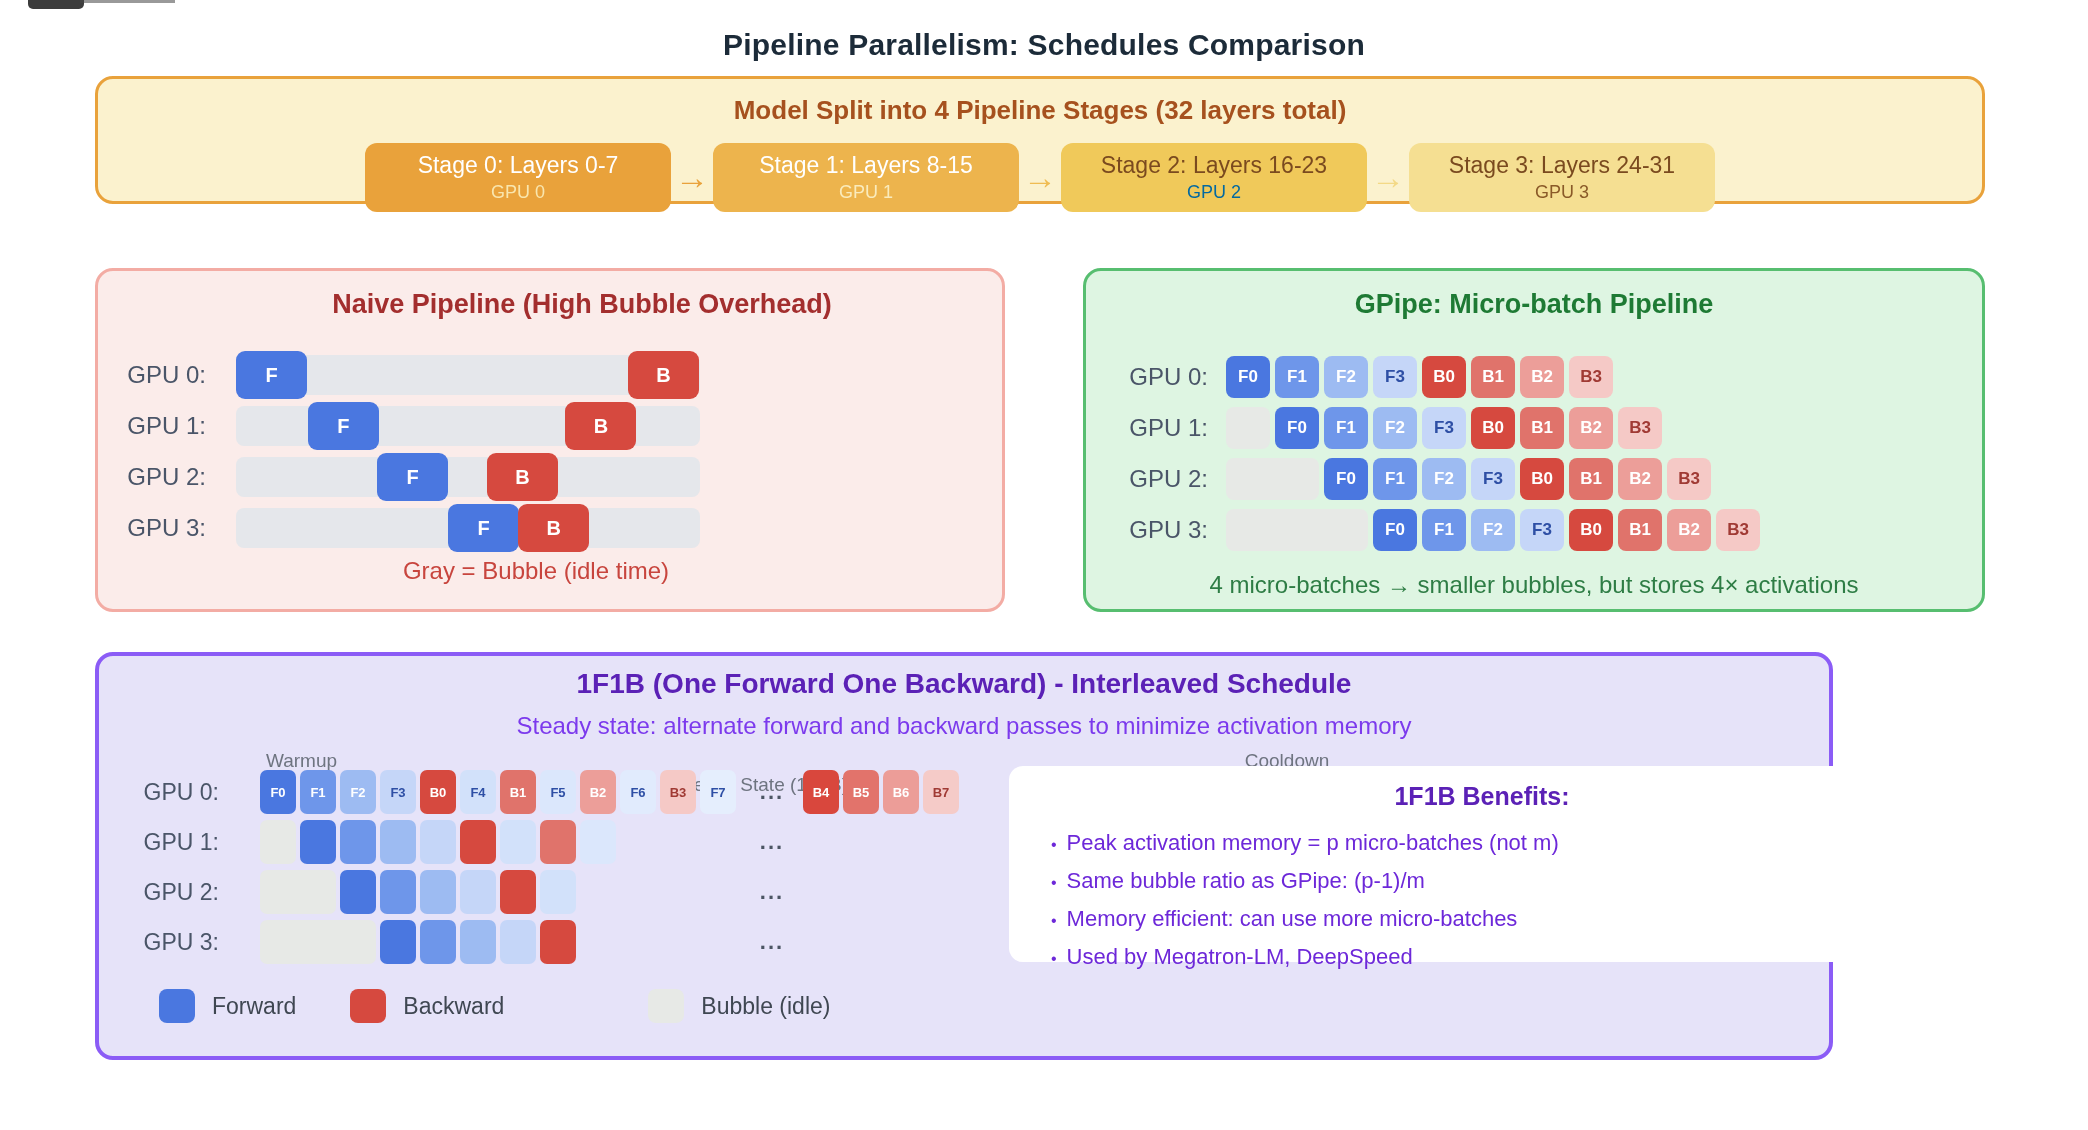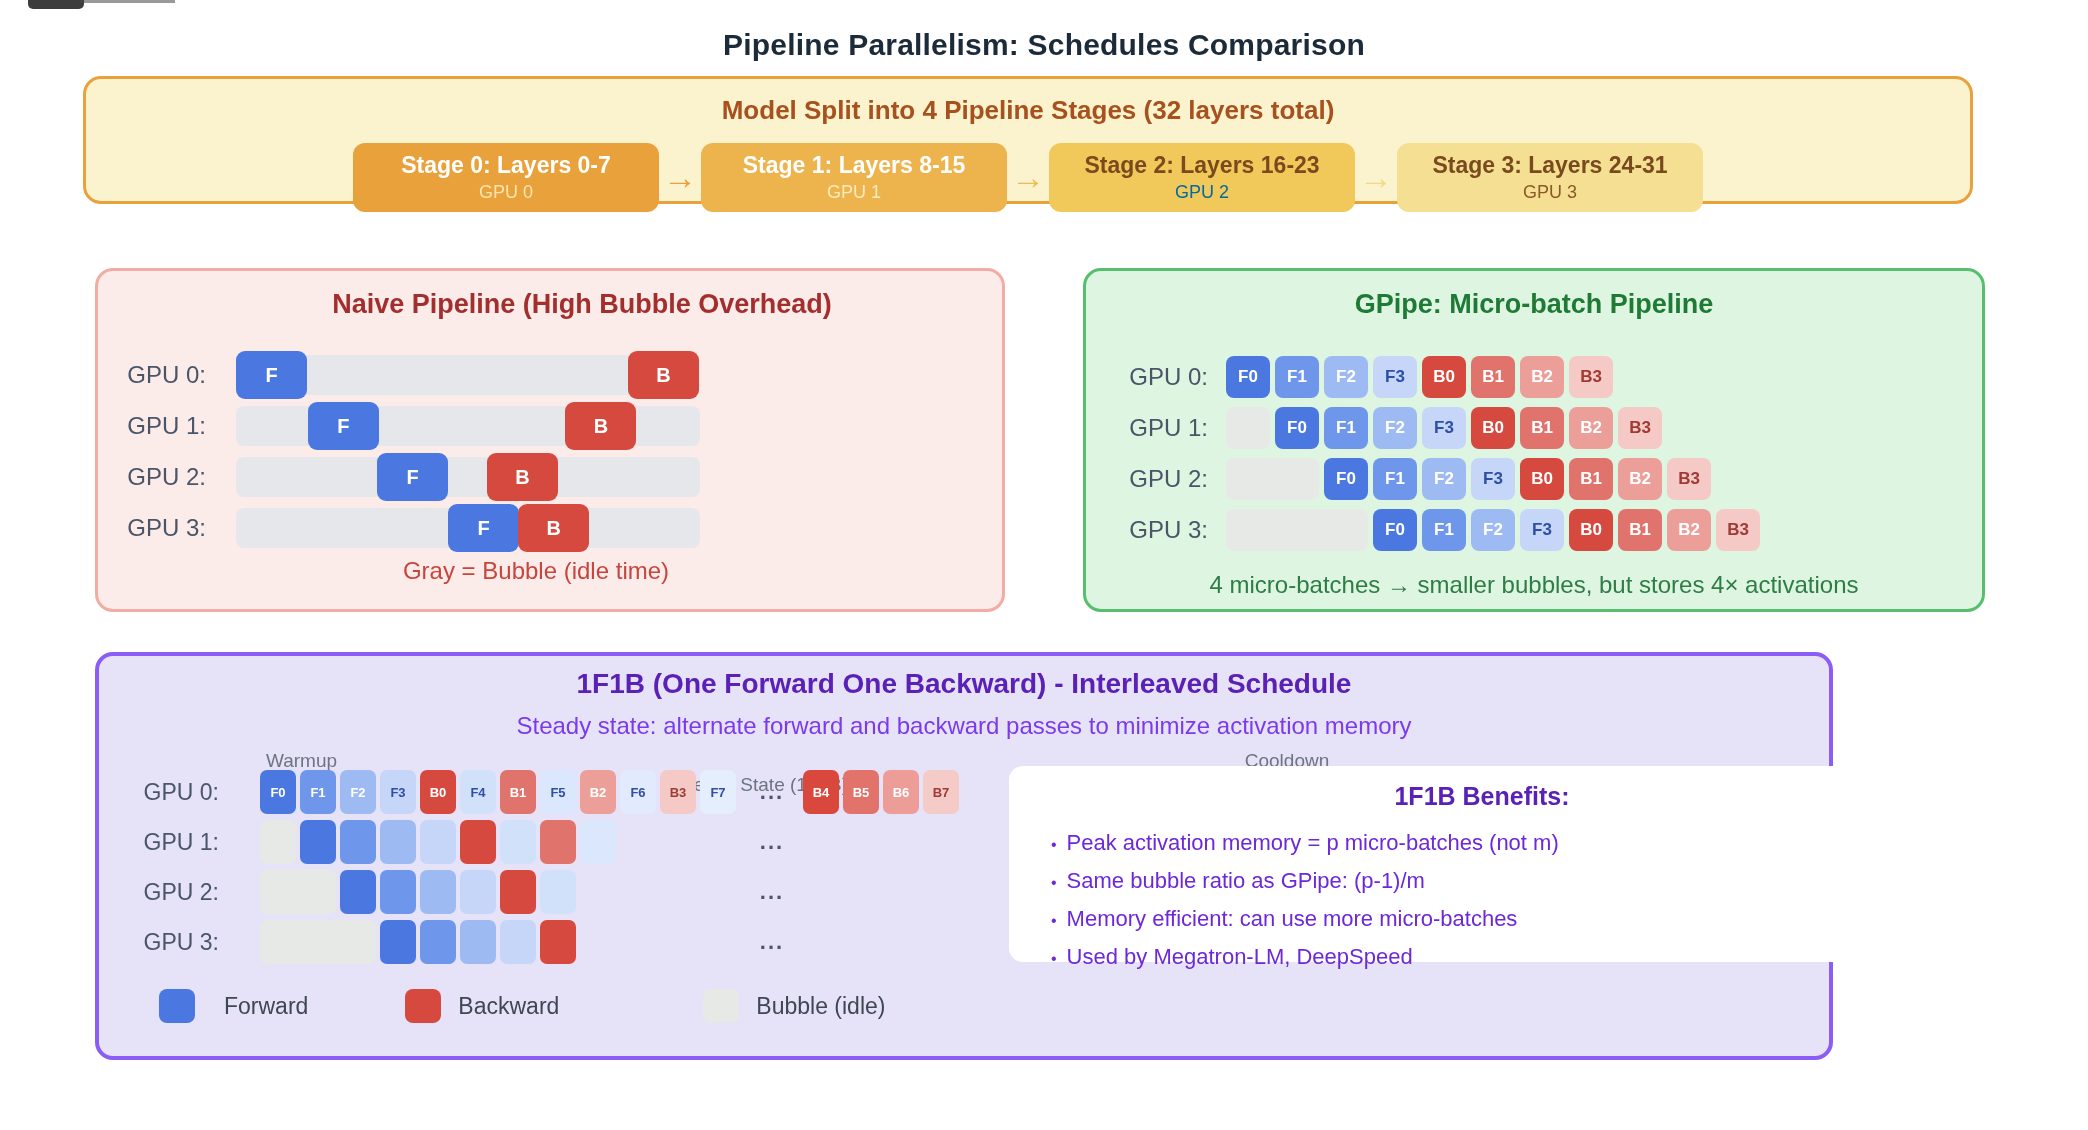--- a/index.html
+++ b/index.html
@@ -11,25 +11,25 @@
   .artifact{position:absolute;left:28px;top:0;width:56px;height:9px;background:#3c3c3c;border-radius:0 0 5px 5px;}
   .artifact-line{position:absolute;left:80px;top:0;width:95px;height:3px;background:rgba(70,70,70,.55);}
   .main-title{
     position:absolute;top:8px;left:0;width:100%;text-align:center;
     font-size:30px;font-weight:700;color:var(--title);letter-spacing:.2px;
   }
   .panel{position:absolute;box-sizing:border-box;border-radius:18px;}
   .panel h2{margin:0;position:absolute;left:0;width:100%;text-align:center;font-weight:700;}
 
   
-  .stages{left:83px;top:76px;width:1890px;height:128px;background:var(--yellow-bg);border:3px solid var(--yellow-border);}
+  .stages{left:95px;top:76px;width:1890px;height:128px;background:var(--yellow-bg);border:3px solid var(--yellow-border);}
   .stages h2{top:16px;font-size:26px;color:var(--yellow-title);}
   .stage-row{position:absolute;top:64px;left:0;width:100%;display:flex;justify-content:center;align-items:center;}
   .stage-box{width:306px;height:69px;border-radius:12px;display:flex;flex-direction:column;justify-content:center;align-items:center;gap:3px;}
-  .stage-box .st-title{font-size:23px;font-weight:700;}
+  .stage-box .st-title{font-size:23px;font-weight:400;}
   .stage-box .st-sub{font-size:18px;}
   .arrow{width:42px;text-align:center;font-size:34px;font-weight:700;line-height:69px;}
 
   
   .gpu-row{display:flex;align-items:center;}
   .gpu-label{color:var(--gpu-label);font-size:24px;text-align:right;flex:none;}
   .blk{position:absolute;border-radius:8px;display:flex;align-items:center;justify-content:center;font-weight:700;}
   .bubble{background:var(--bubble);}
 
   
@@ -291,21 +291,21 @@
           <span class="blt">•</span>
           <span>Memory efficient: can use more micro-batches</span>
         </li>
         <li>
           <span class="blt">•</span>
           <span>Used by Megatron-LM, DeepSpeed</span>
         </li>
       </ul>
   </div>
   <div class="legend" id="legend">
-      <div class="legend-item" style="margin-right: 97px; gap: 12px;">
+      <div class="legend-item" style="margin-right: 54px;">
         <div class="legend-swatch f0"></div>
         <div class="legend-label">Forward</div>
       </div>
       <div class="legend-item" style="margin-right: 144px;">
         <div class="legend-swatch b0"></div>
         <div class="legend-label">Backward</div>
       </div>
       <div class="legend-item" style="margin-right: 0px;">
         <div class="legend-swatch bubble"></div>
         <div class="legend-label">Bubble (idle)</div>

